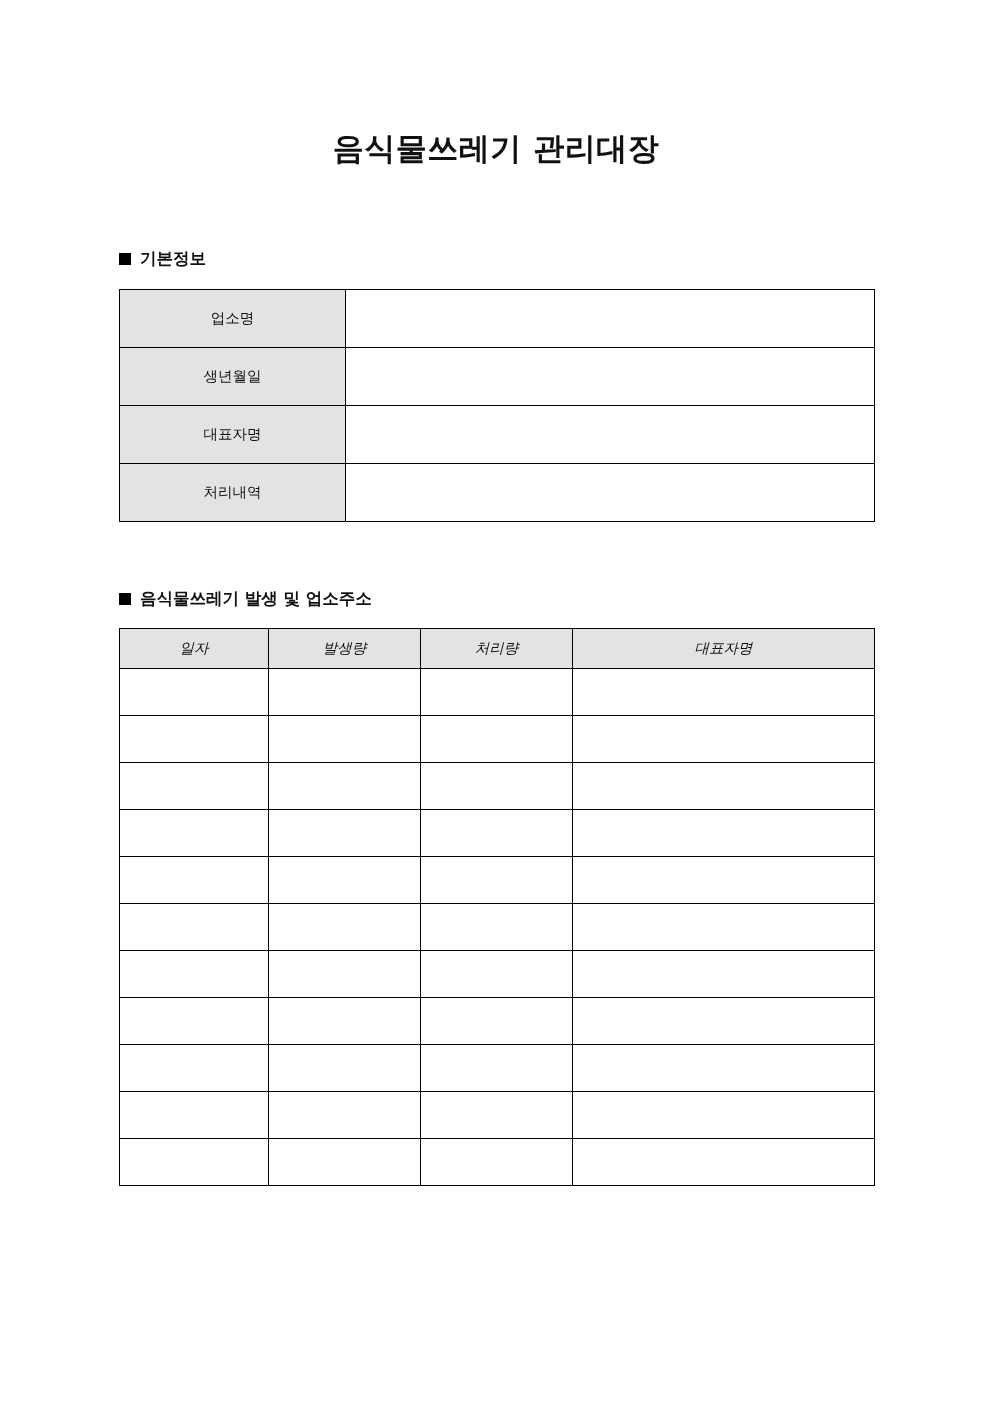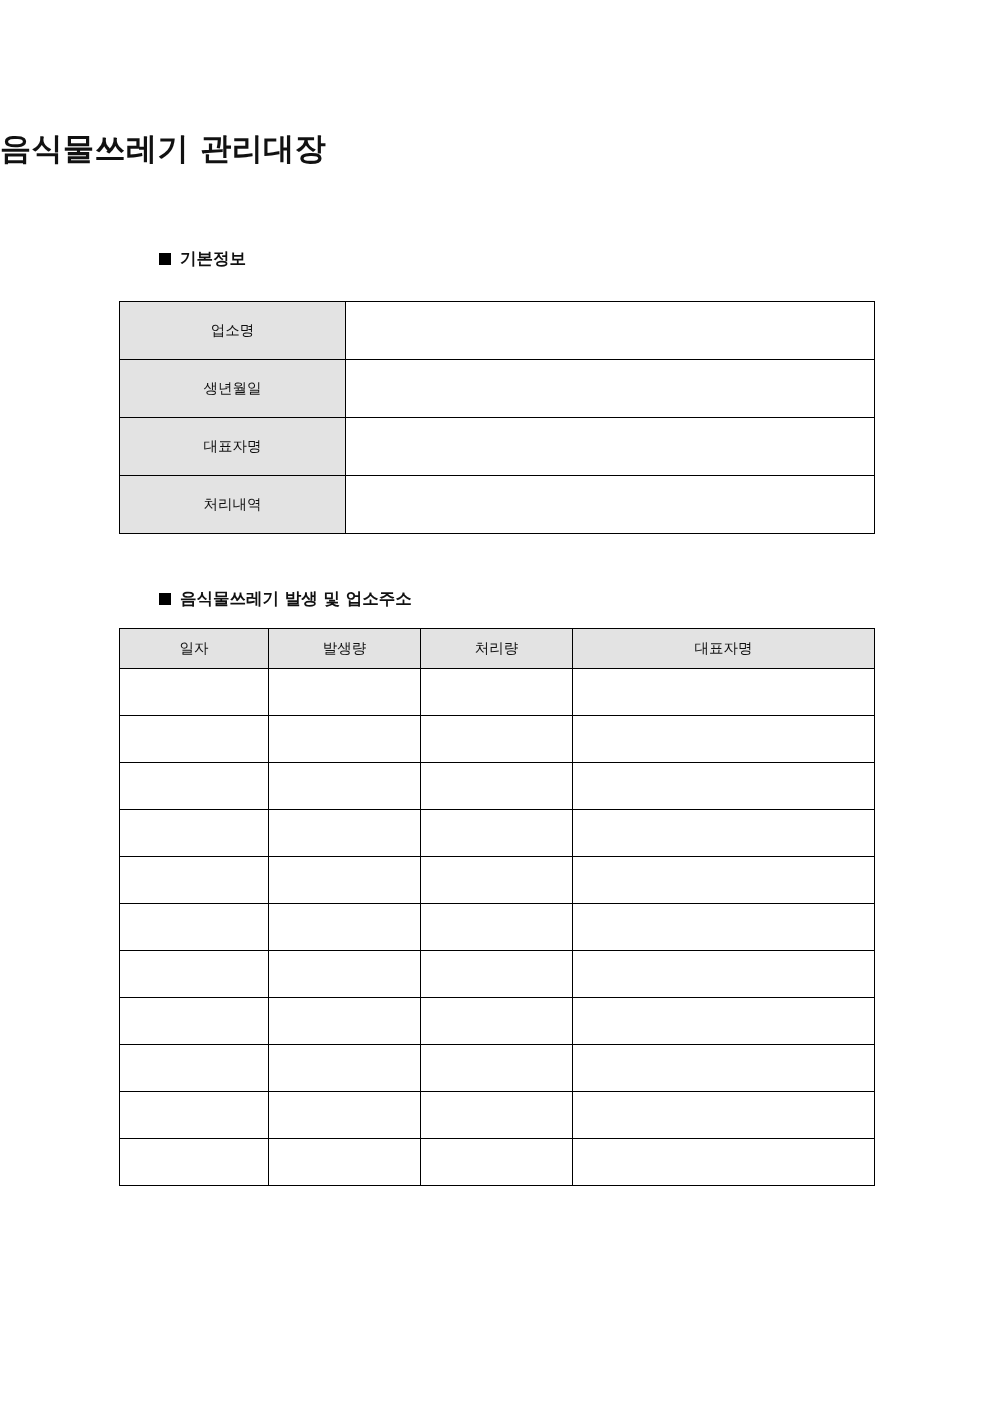--- a/index.html
+++ b/index.html
@@ -24,37 +24,37 @@
     background: #ffffff;
     overflow: hidden;
   }
 
   
   .doc-title {
     position: absolute;
     left: 0;
     top: 130px;
     width: 992px;
+    text-align: center;
     font-size: 31px;
     font-weight: bold;
     letter-spacing: 0.5px;
     line-height: 1.2;
     color: #111111;
   }
 
   
   .section-heading {
     position: absolute;
     left: 119px;
     font-size: 16.5px;
     font-weight: bold;
     line-height: 1.2;
     color: #111111;
     white-space: nowrap;
-    margin-left: 40px;
   }
   .section-heading .bullet {
     display: inline-block;
     width: 12px;
     height: 12px;
     background: #000000;
     margin-right: 9px;
     vertical-align: baseline;
     position: relative;
     top: 1px;
@@ -81,37 +81,38 @@
     vertical-align: middle;
     background: #ffffff;
   }
   .cell-label {
     background: #e3e3e3 !important;
   }
 
   
   #table-basic {
     left: 119px;
-    top: 301px;
+    top: 289px;
     width: 755px;
   }
   #table-basic .col-label { width: 226px; }
   #table-basic .col-value { width: 529px; }
   #table-basic tr { height: 58px; }
 
   
   #table-detail {
     left: 119px;
     top: 628px;
     width: 755px;
   }
   #table-detail thead th {
     background: #e3e3e3;
     height: 39px;
     font-size: 14.5px;
+    font-style: italic;
   }
   #table-detail tbody tr { height: 47px; }
   #table-detail .col-date   { width: 149px; }
   #table-detail .col-gen    { width: 152px; }
   #table-detail .col-proc   { width: 152px; }
   #table-detail .col-method { width: 302px; }
 </style>
 </head>
 <body>
 

